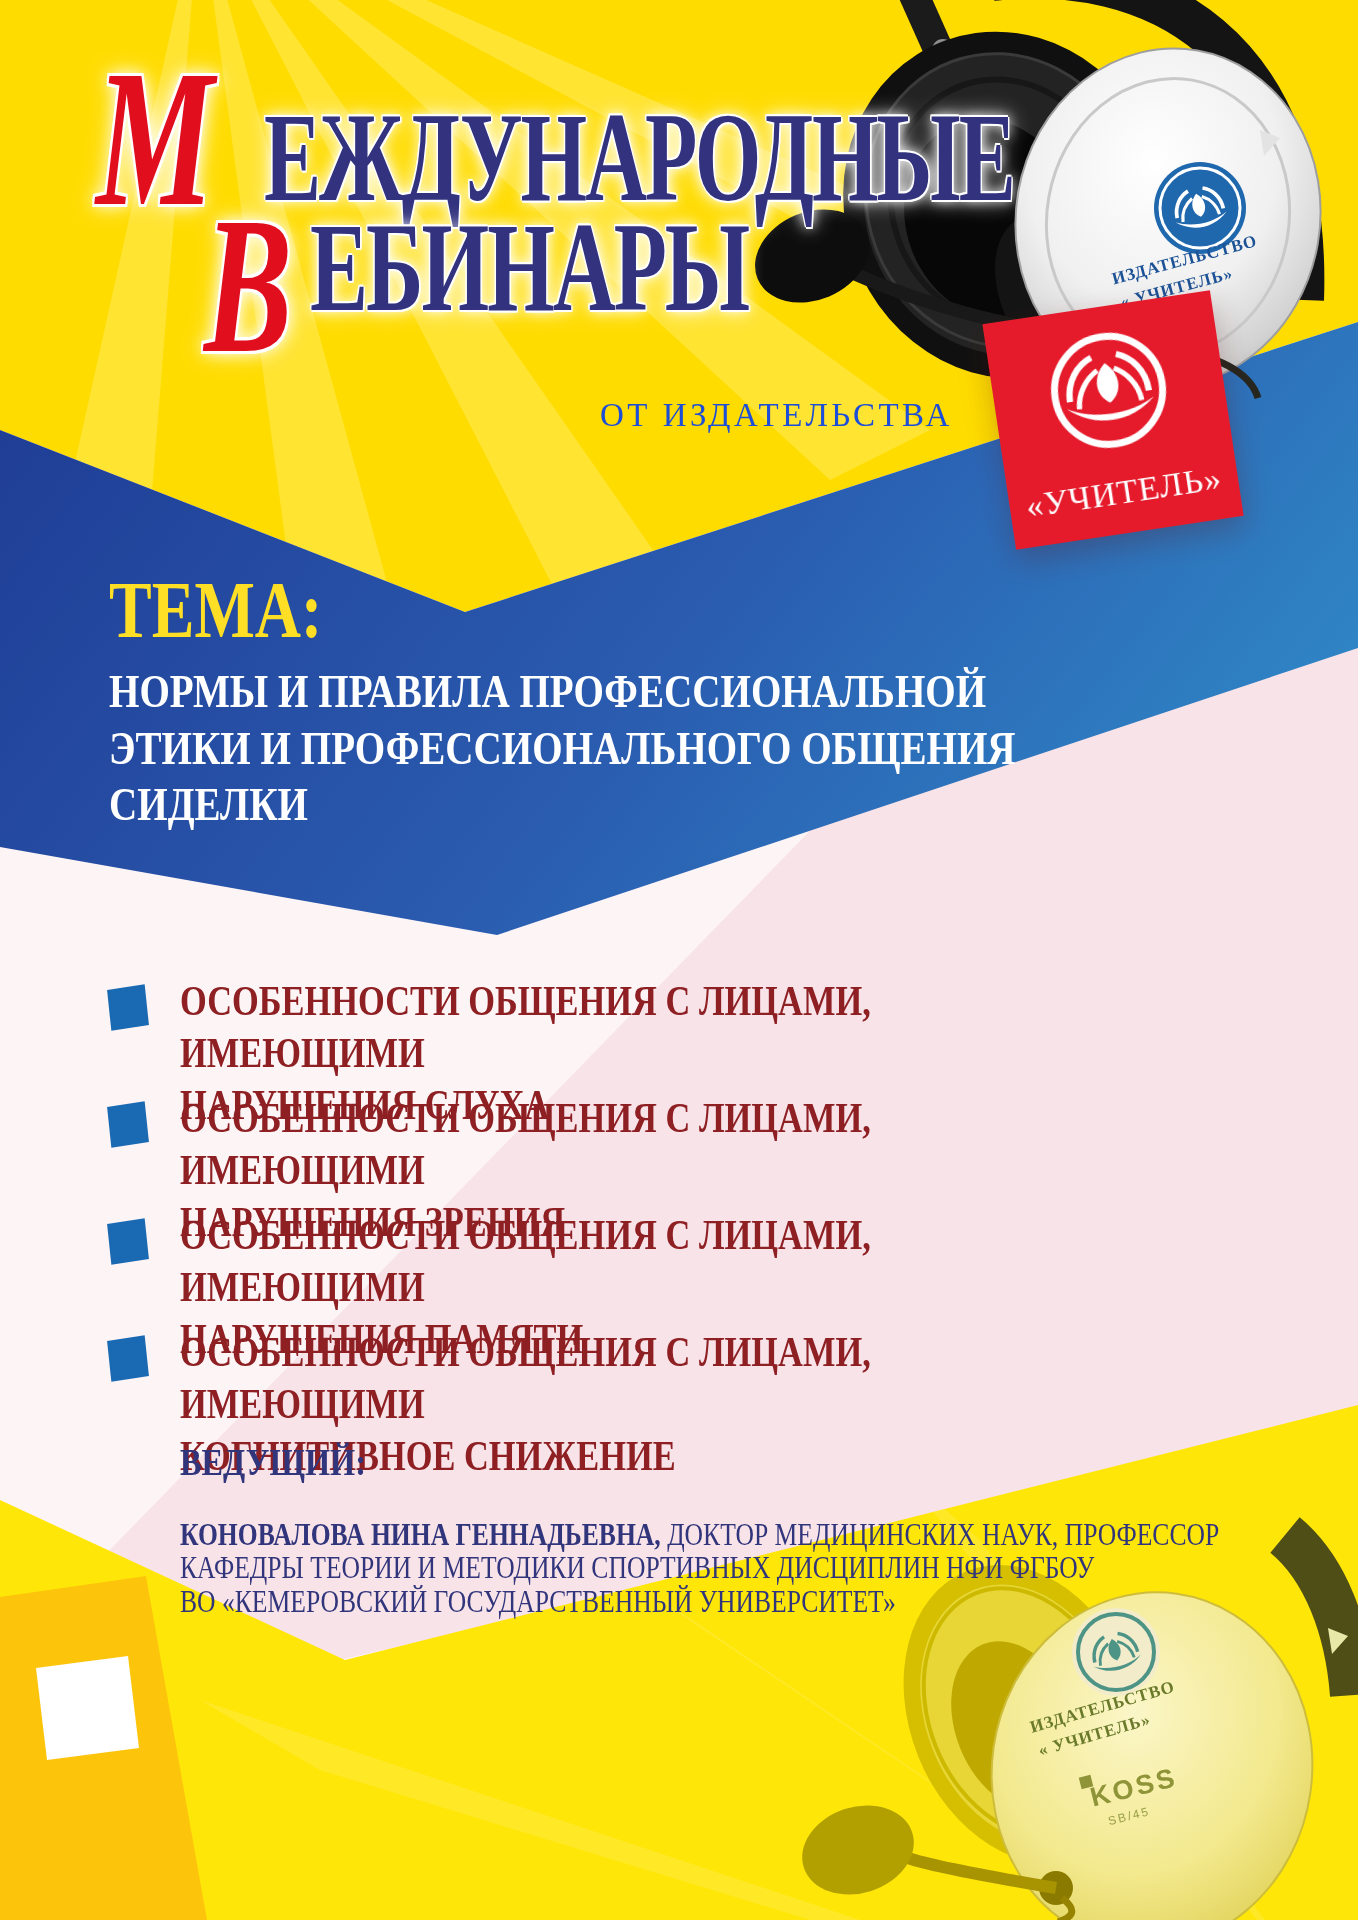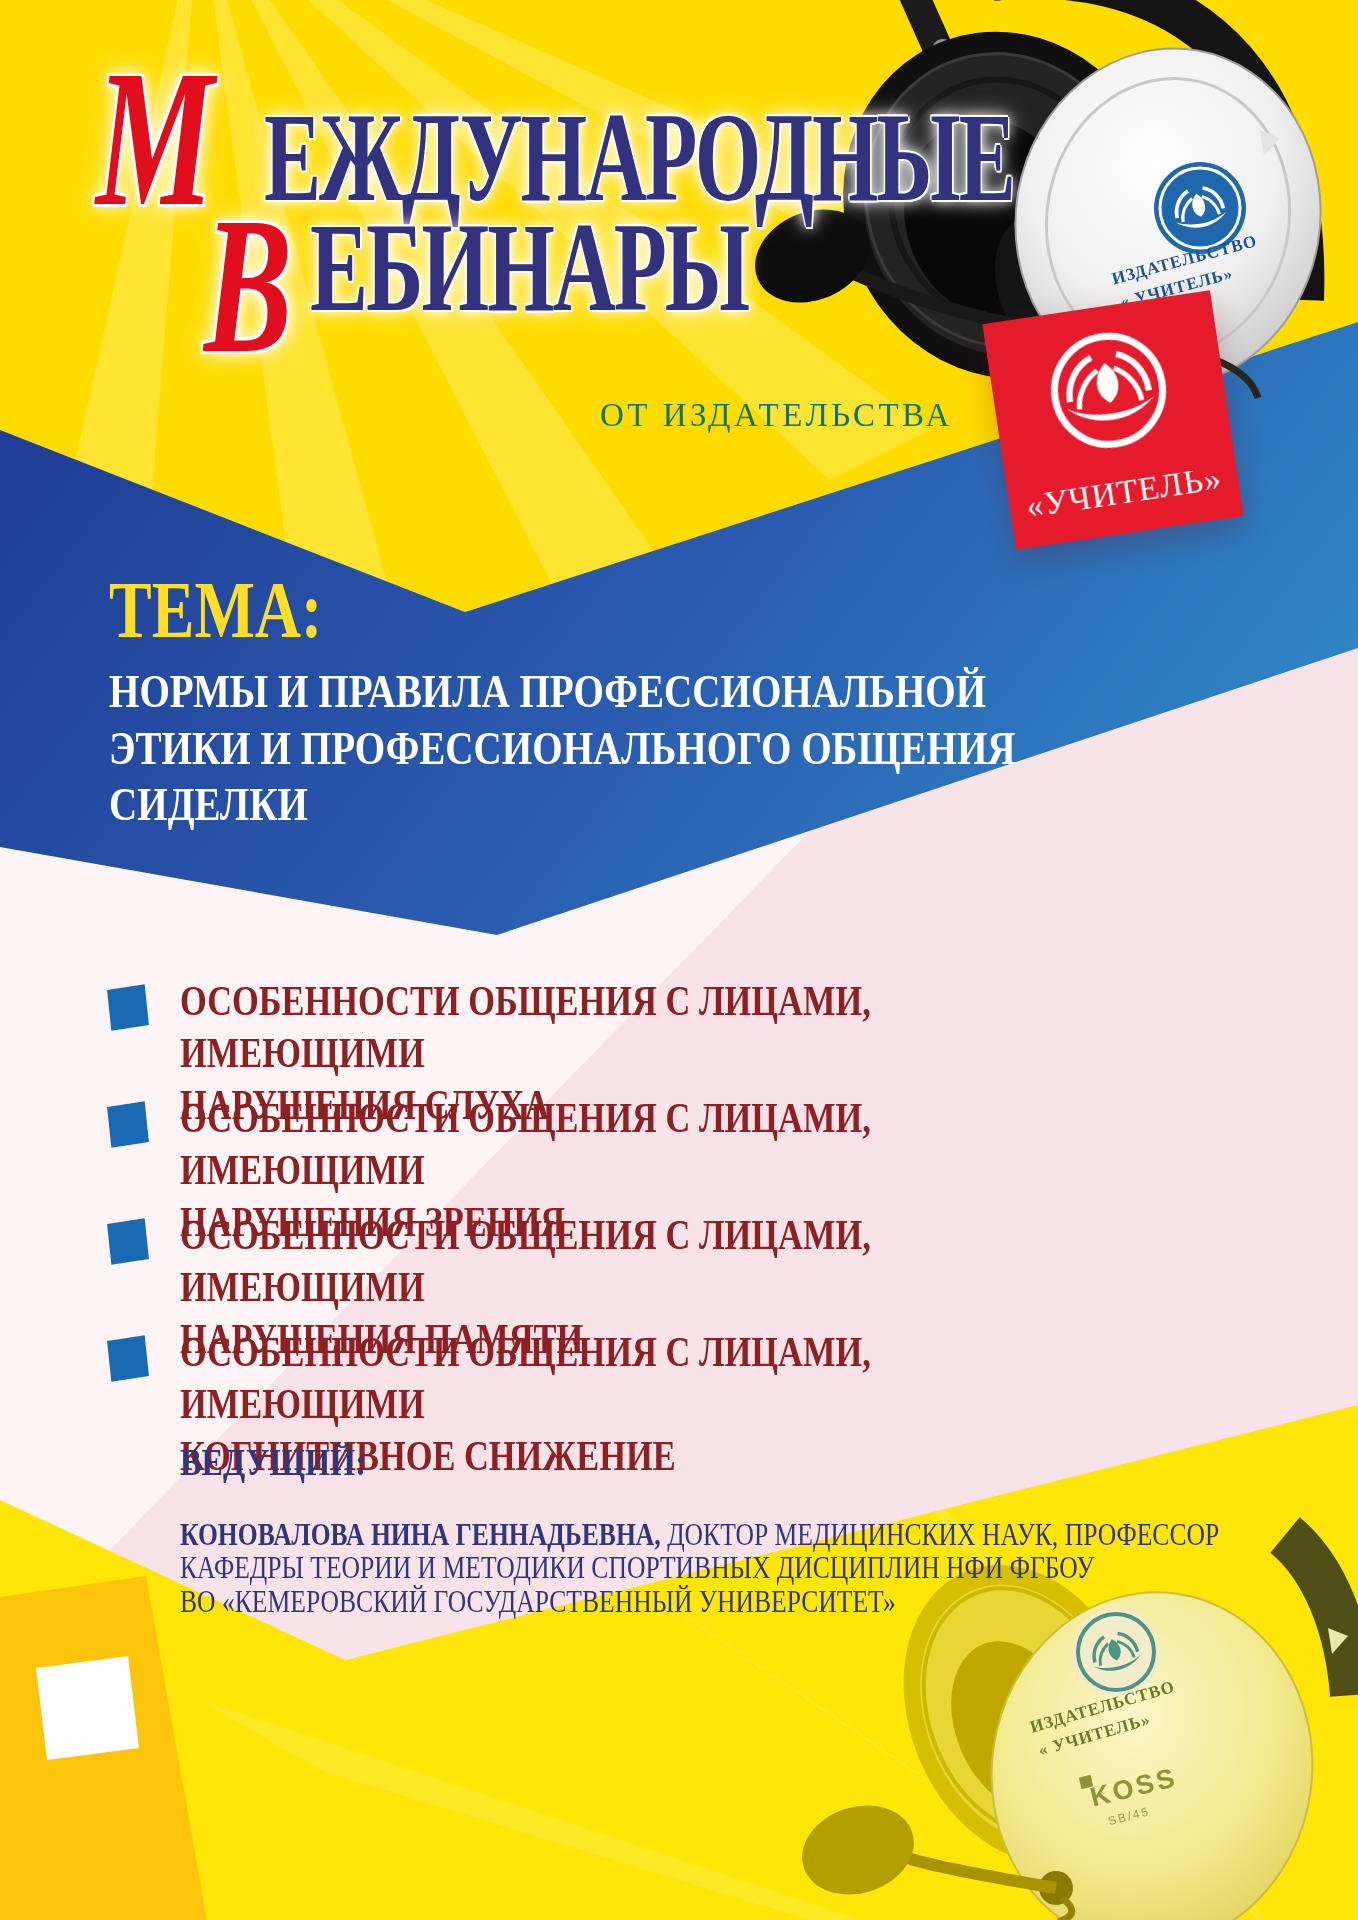--- a/index.html
+++ b/index.html
@@ -17,21 +17,21 @@
           text-shadow:2px 0 0 #fff,-2px 0 0 #fff,0 2px 0 #fff,0 -2px 0 #fff,
                       2px 2px 0 rgba(255,255,255,.9),-2px -2px 0 rgba(255,255,255,.9),
                       0 0 14px #fff,0 0 26px #fff;}
   .t-line1{left:96px;top:68px;}
   .t-line1 .t-init{top:-27px;left:0;font-size:195px;}
   .t-line1 .t-rest{top:27px;left:247px;font-size:126px;}
   .t-line2{left:204px;top:221px;}
   .t-line2 .t-init{top:-33px;left:0;font-size:195px;}
   .t-line2 .t-rest{top:-18px;left:156px;font-size:128px;}
 
-  .pub-line{position:absolute;left:600px;top:397px;font-size:33px;color:#0f766e;
+  .pub-line{position:absolute;left:600px;top:397px;font-size:33px;color:#1d4ed8;
             letter-spacing:3.5px;white-space:nowrap;}
 
   
   .logo-square{position:absolute;left:998px;top:306px;width:230px;height:228px;
                background:#e51b2c;transform:rotate(-8.5deg);
                box-shadow:0 12px 28px rgba(90,20,20,.28);}
   .logo-square .logo-text{position:absolute;left:0;right:0;bottom:22px;text-align:center;
                color:#fff;font-size:34px;letter-spacing:1px;white-space:nowrap;}
 
   

